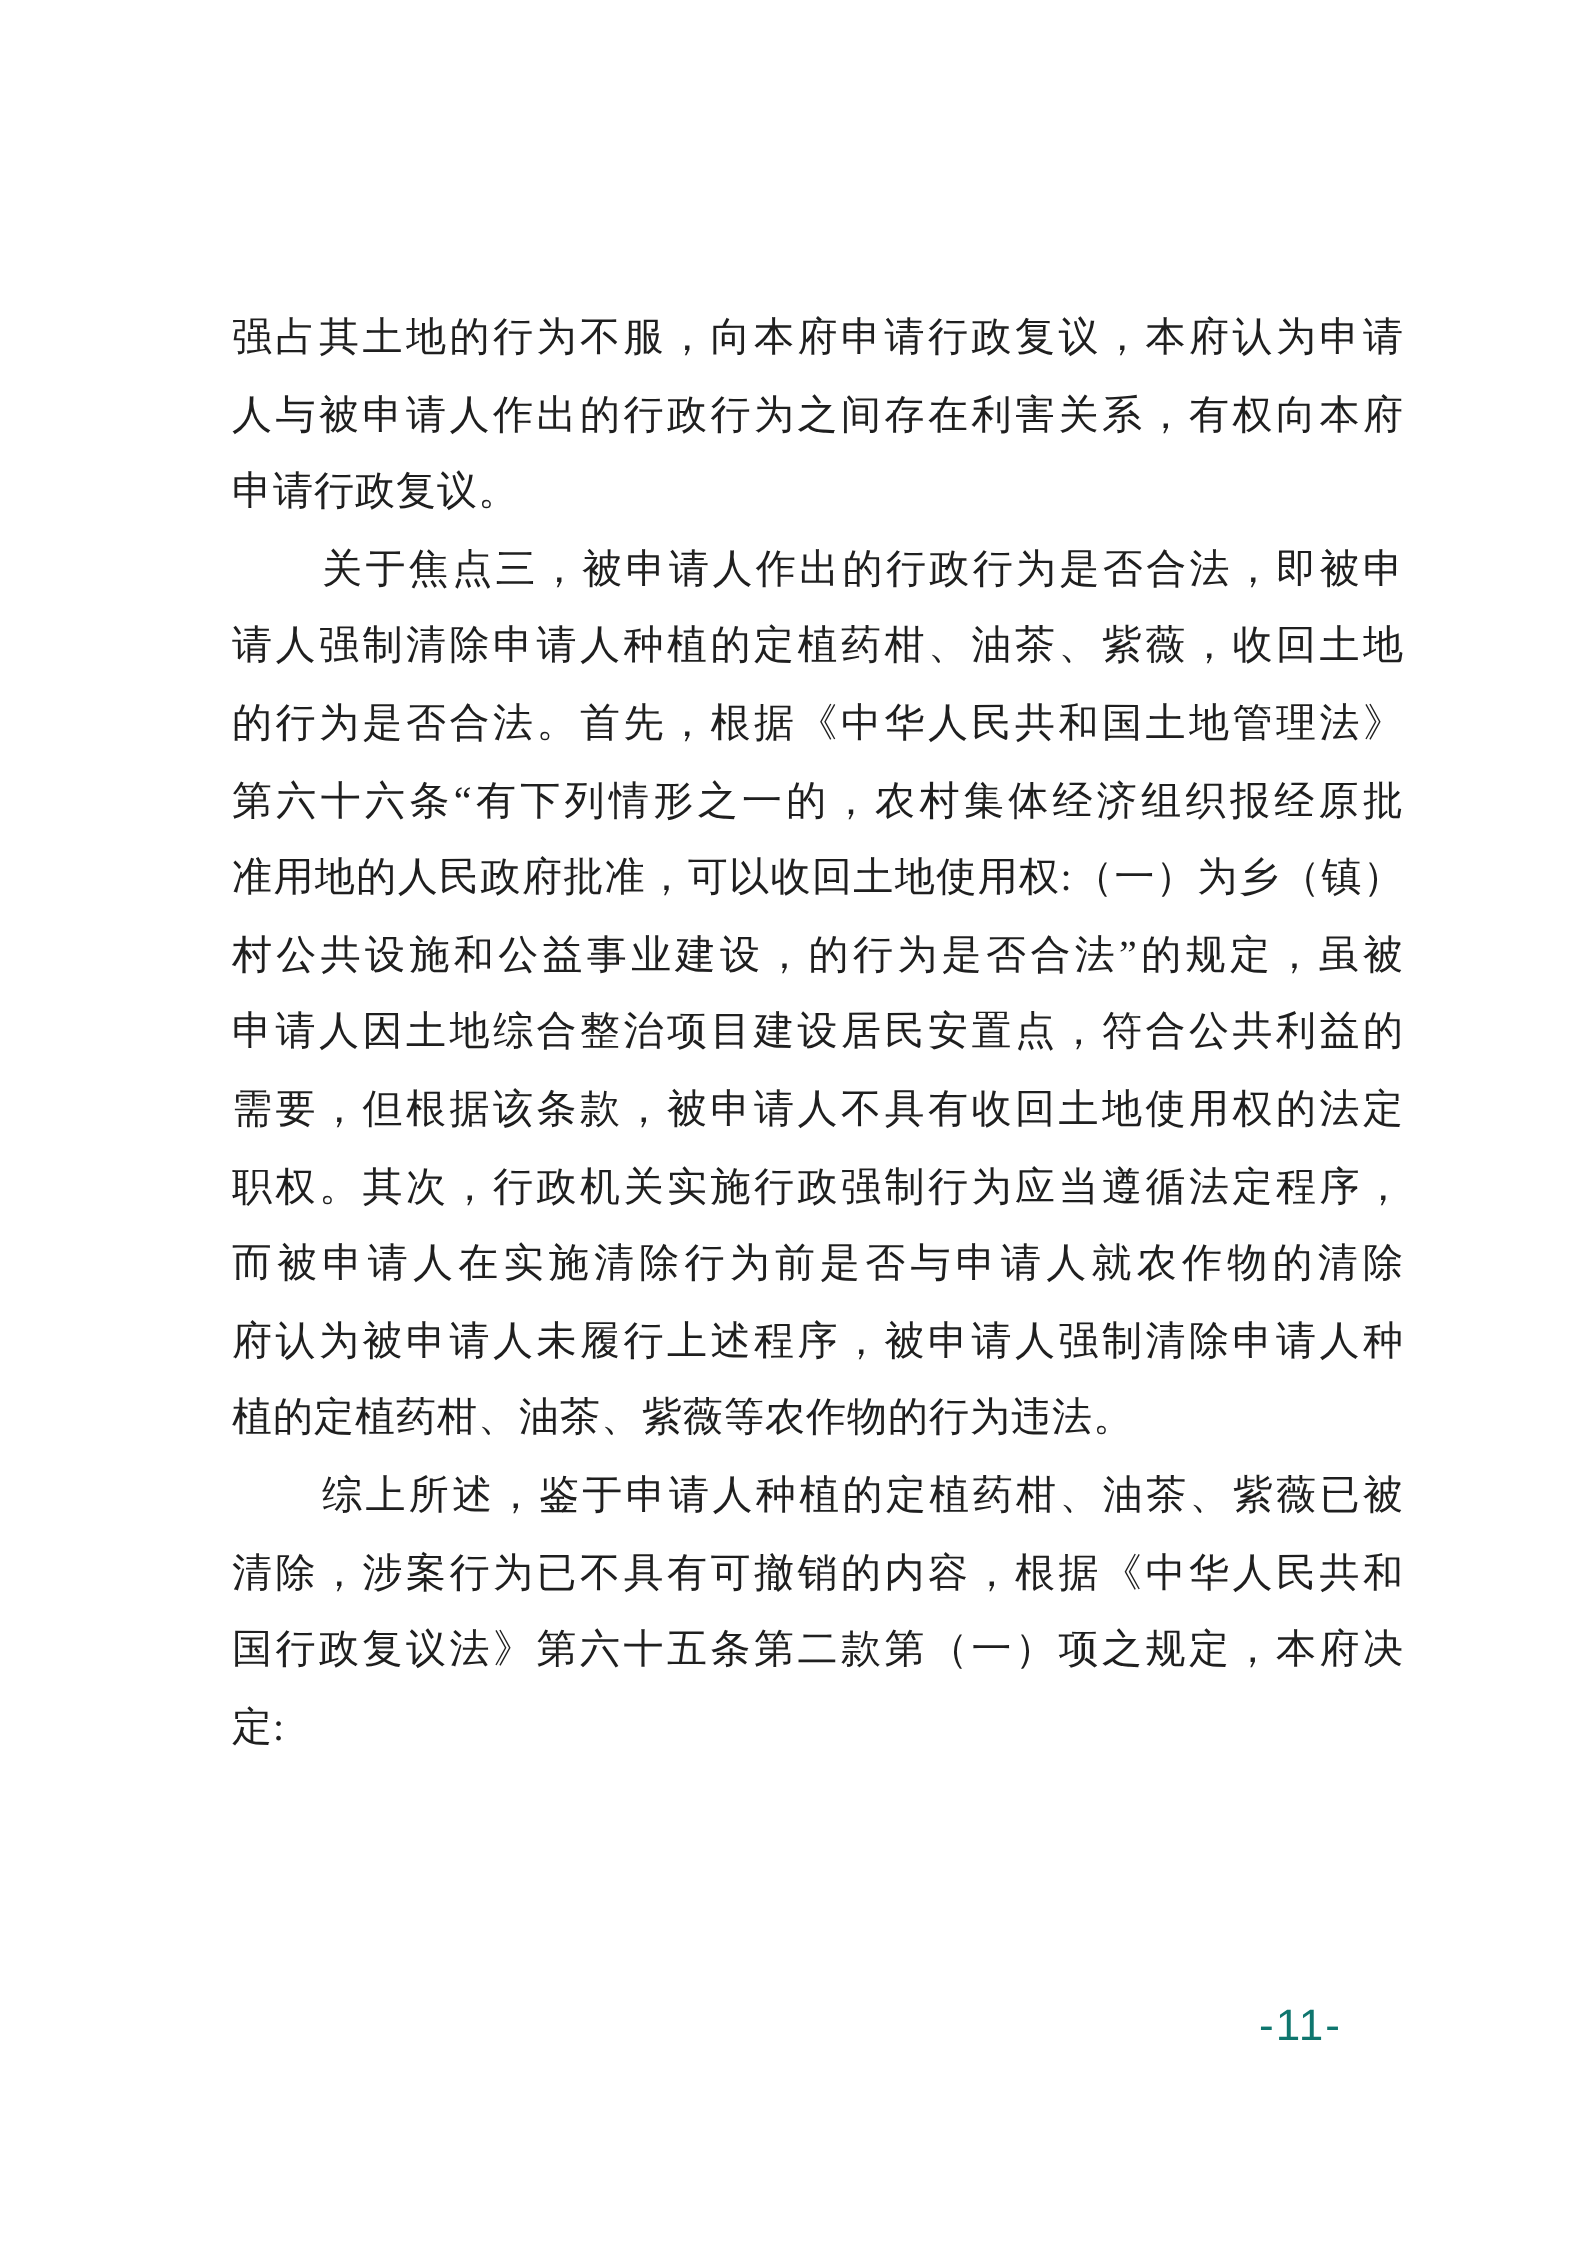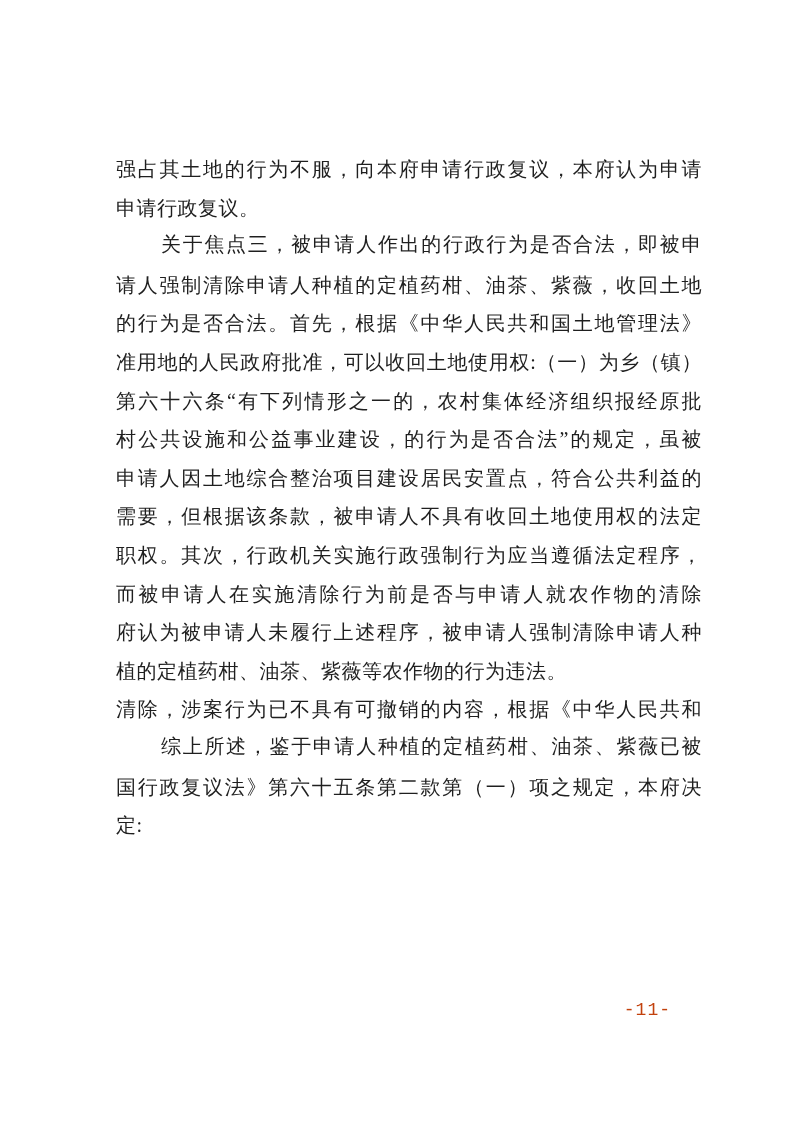--- a/index.html
+++ b/index.html
@@ -37,56 +37,56 @@
     white-space: nowrap;
     overflow: visible;
     letter-spacing: 0.5px;
   }
   .line.last {
     text-align: right;
     text-align-last: left;
   }
   .line.indent {
     padding-left: 45px;
-    font-family: Liberation Mono, monospace;
   }
   .page-number {
     position: absolute;
     top: 1000px;
     right: 122px;
-    font-size: 18px;
+    font-size: 22px;
     letter-spacing: 1px;
-    color: #c2410c;
-    font-family: Liberation Mono, monospace;
+    color: #0f766e;
+    font-family: Liberation Sans, sans-serif;
   }
 </style>
 </head>
 <body>
 
 <div class="page">
   <div class="doc-body">
       <div class="paragraph">
         <div class="line">强占其土地的行为不服，向本府申请行政复议，本府认为申请</div>
+        <div class="line">人与被申请人作出的行政行为之间存在利害关系，有权向本府</div>
         <div class="line last">申请行政复议。</div>
       </div>
       <div class="paragraph">
         <div class="line indent">关于焦点三，被申请人作出的行政行为是否合法，即被申</div>
         <div class="line">请人强制清除申请人种植的定植药柑、油茶、紫薇，收回土地</div>
         <div class="line">的行为是否合法。首先，根据《中华人民共和国土地管理法》</div>
+        <div class="line">第六十六条“有下列情形之一的，农村集体经济组织报经原批</div>
         <div class="line">准用地的人民政府批准，可以收回土地使用权:（一）为乡（镇）</div>
-        <div class="line">第六十六条“有下列情形之一的，农村集体经济组织报经原批</div>
         <div class="line">村公共设施和公益事业建设，的行为是否合法”的规定，虽被</div>
         <div class="line">申请人因土地综合整治项目建设居民安置点，符合公共利益的</div>
         <div class="line">需要，但根据该条款，被申请人不具有收回土地使用权的法定</div>
         <div class="line">职权。其次，行政机关实施行政强制行为应当遵循法定程序，</div>
         <div class="line">而被申请人在实施清除行为前是否与申请人就农作物的清除</div>
         <div class="line">府认为被申请人未履行上述程序，被申请人强制清除申请人种</div>
         <div class="line last">植的定植药柑、油茶、紫薇等农作物的行为违法。</div>
       </div>
       <div class="paragraph">
+        <div class="line indent">综上所述，鉴于申请人种植的定植药柑、油茶、紫薇已被</div>
         <div class="line">清除，涉案行为已不具有可撤销的内容，根据《中华人民共和</div>
-        <div class="line indent">综上所述，鉴于申请人种植的定植药柑、油茶、紫薇已被</div>
         <div class="line">国行政复议法》第六十五条第二款第（一）项之规定，本府决</div>
         <div class="line last">定:</div>
       </div>
     </div>
   <div class="page-number">-11-</div>
 </div>
 
 </body></html>

